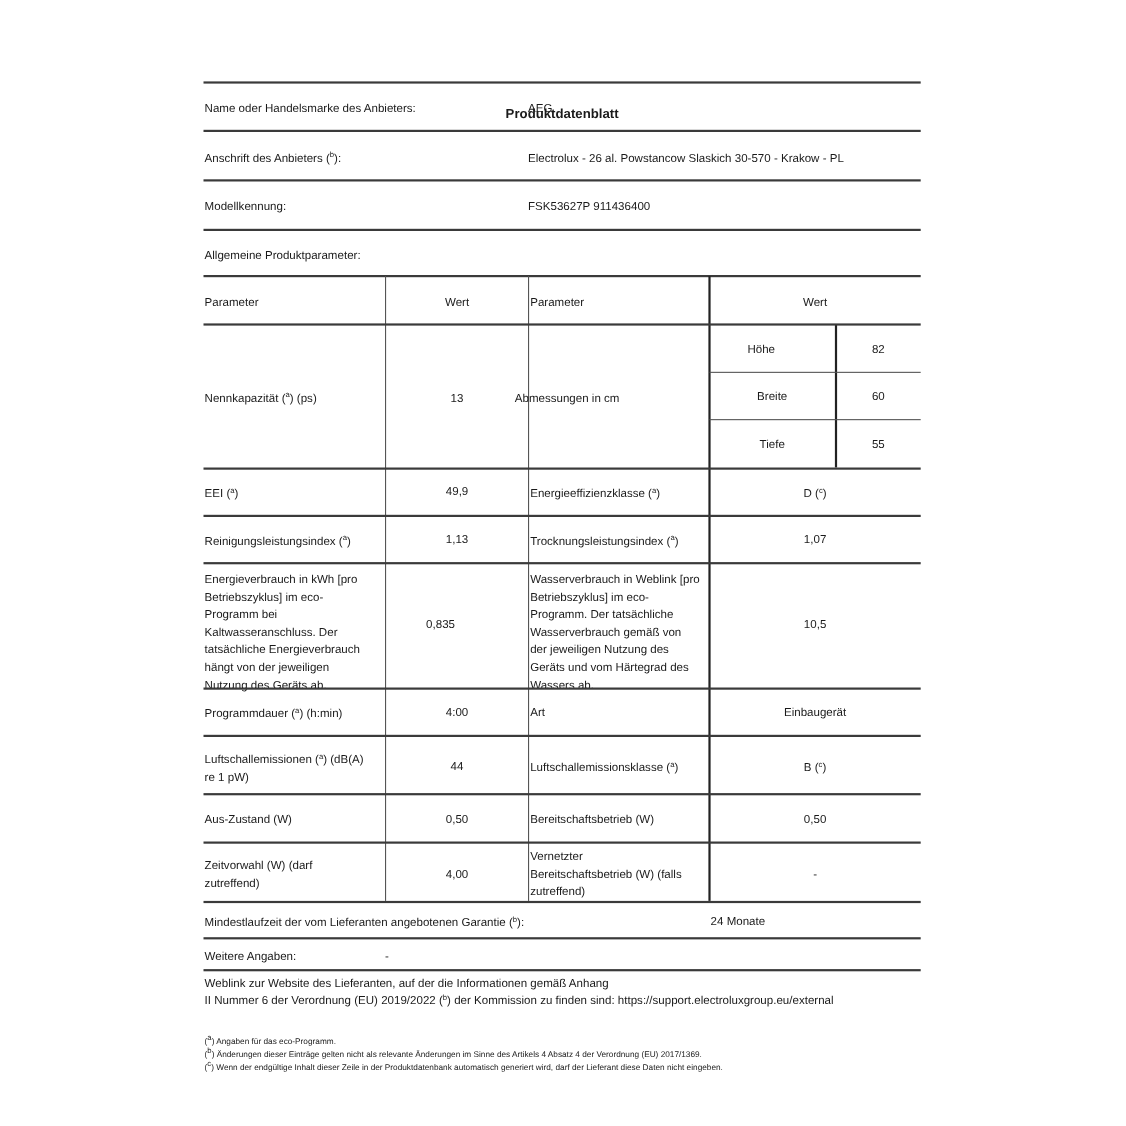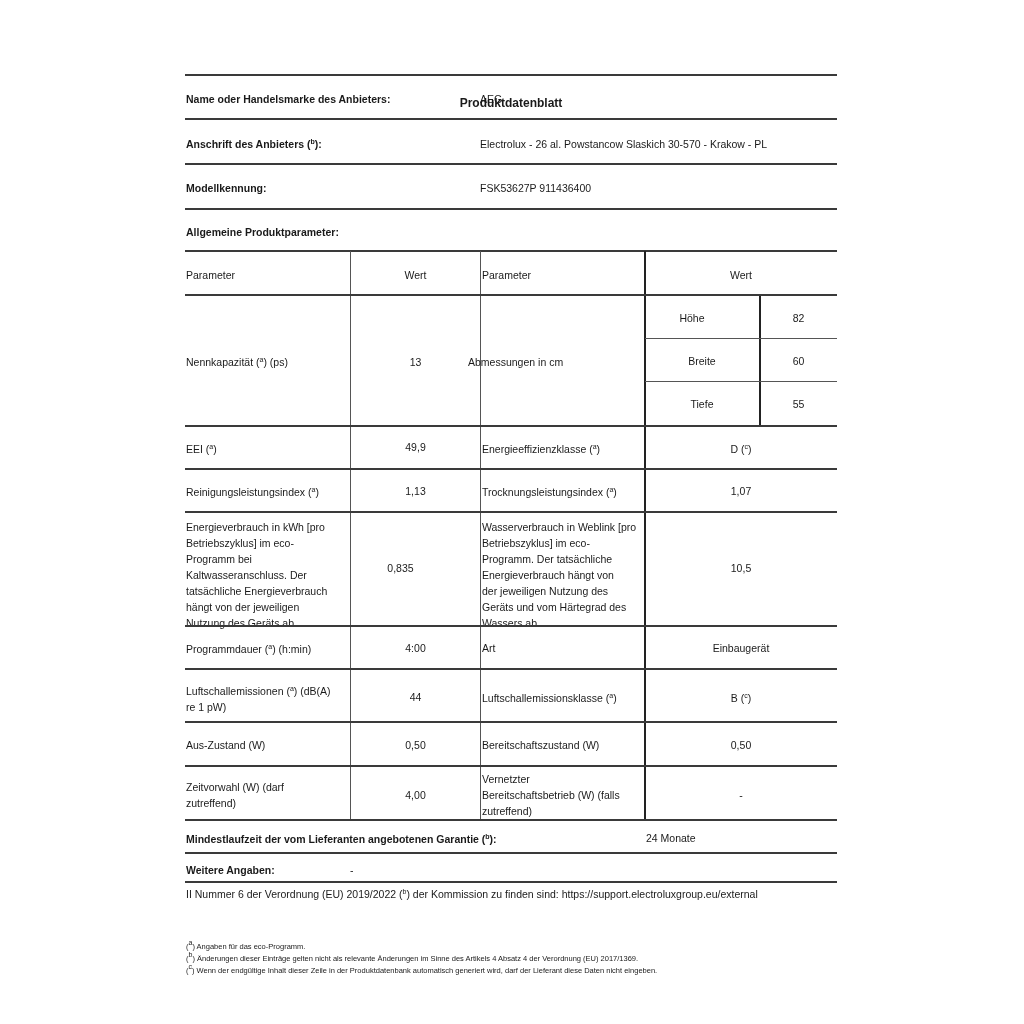--- a/index.html
+++ b/index.html
@@ -5,21 +5,21 @@
   html, body { margin: 0; padding: 0; background: #ffffff; }
   body { width: 1024px; height: 1024px; position: relative; overflow: hidden;
          font-family: "Liberation Sans", "DejaVu Sans", sans-serif; color: #1a1a1a; font-size: 10.5px; }
   .page { position: absolute; left: 185px; top: 0; width: 652px; }
   .title { position: absolute; left: 0; width: 652px; top: 56px; text-align: center; font-weight: bold; font-size: 12px; margin-top: 40px; }
   .hline { position: absolute; left: 0; width: 652px; height: 2px; background: #3a3a3a; }
   .hthin { position: absolute; height: 1px; background: #555; }
   .vline { position: absolute; width: 1px; background: #555; }
   .vdark { position: absolute; width: 1.5px; background: #222; }
   .t { position: absolute; line-height: 14px; }
-  .b { font-weight: bold; }
+  .b { font-weight: normal; }
   .c { text-align: center; }
   sup { font-size: 7px; vertical-align: 4px; line-height: 0; }
   .foot { font-size: 7.5px; line-height: 12px; }
 </style>
 </head>
 <body>
 
 <div class="page">
   <div class="title">Produktdatenblatt</div>
   <div class="hline" style="top:74px"></div>
@@ -83,21 +83,21 @@
     <div>Kaltwasseranschluss. Der</div>
     <div>tatsächliche Energieverbrauch</div>
     <div>hängt von der jeweiligen</div>
     <div>Nutzung des Geräts ab.</div>
   </div>
   <div class="t c" style="left:151px; width:129px; top:561px">0,835</div>
   <div class="t" style="left:297px; top:519px; line-height:16px">
     <div>Wasserverbrauch in Weblink [pro</div>
     <div>Betriebszyklus] im eco-</div>
     <div>Programm. Der tatsächliche</div>
-    <div>Energieverbrauch hängt von</div>
+    <div>Wasserverbrauch gemäß von</div>
     <div>der jeweiligen Nutzung des</div>
     <div>Geräts und vom Härtegrad des</div>
     <div>Wassers ab.</div>
   </div>
   <div class="t c" style="left:460px; width:192px; top:561px">10,5</div>
   <div class="hline" style="top:625px; height:1.5px"></div>
 
   <div class="t" style="left:1px; top:642px"><span>Programmdauer (</span><sup>a</sup><span>) (h:min)</span></div>
   <div class="t c" style="left:166px; width:129px; top:641px">4:00</div>
   <div class="t" style="left:297px; top:641px">Art</div>
@@ -108,21 +108,21 @@
     <div><span>Luftschallemissionen (</span><sup>a</sup><span>) (dB(A)</span></div>
     <div>re 1 pW)</div>
   </div>
   <div class="t c" style="left:166px; width:129px; top:690px">44</div>
   <div class="t" style="left:297px; top:691px"><span>Luftschallemissionsklasse (</span><sup>a</sup><span>)</span></div>
   <div class="t c" style="left:460px; width:192px; top:691px"><span>B (</span><sup>c</sup><span>)</span></div>
   <div class="hline" style="top:721px; height:1.5px"></div>
 
   <div class="t" style="left:1px; top:738px">Aus-Zustand (W)</div>
   <div class="t c" style="left:166px; width:129px; top:738px">0,50</div>
-  <div class="t" style="left:297px; top:738px">Bereitschaftszustand (W)</div>
+  <div class="t" style="left:297px; top:738px">Bereitschaftsbetrieb (W)</div>
   <div class="t c" style="left:460px; width:192px; top:738px">0,50</div>
   <div class="hline" style="top:765px; height:1.5px"></div>
 
   <div class="t" style="left:1px; top:779px; line-height:16px">
     <div>Zeitvorwahl (W) (darf</div>
     <div>zutreffend)</div>
   </div>
   <div class="t c" style="left:166px; width:129px; top:788px">4,00</div>
   <div class="t" style="left:297px; top:771px; line-height:16px">
     <div>Vernetzter</div>
@@ -134,20 +134,21 @@
 
   <div class="t b" style="left:1px; top:832px"><span>Mindestlaufzeit der vom Lieferanten angebotenen Garantie (</span><sup>b</sup><span>):</span></div>
   <div class="t" style="left:461px; top:831px">24 Monate</div>
   <div class="hline" style="top:852px"></div>
 
   <div class="t b" style="left:1px; top:863px">Weitere Angaben:</div>
   <div class="t" style="left:165px; top:863px">-</div>
   <div class="hline" style="top:881px"></div>
 
   <div class="t" style="left:1px; top:886px; line-height:16px; font-size:10.5px">
+    <div>Weblink zur Website des Lieferanten, auf der die Informationen gemäß Anhang</div>
     <div><span>II Nummer 6 der Verordnung (EU) 2019/2022 (</span><sup>b</sup><span>) der Kommission zu finden sind: https://support.electroluxgroup.eu/external</span></div>
   </div>
 
   <div class="t foot" style="left:1px; top:941px">
     <div>(<sup>a</sup>)<span> Angaben für das eco-Programm.</span></div>
     <div>(<sup>b</sup>)<span> Änderungen dieser Einträge gelten nicht als relevante Änderungen im Sinne des Artikels 4 Absatz 4 der Verordnung (EU) 2017/1369.</span></div>
     <div>(<sup>c</sup>)<span> Wenn der endgültige Inhalt dieser Zeile in der Produktdatenbank automatisch generiert wird, darf der Lieferant diese Daten nicht eingeben.</span></div>
   </div>
 </div>
 

